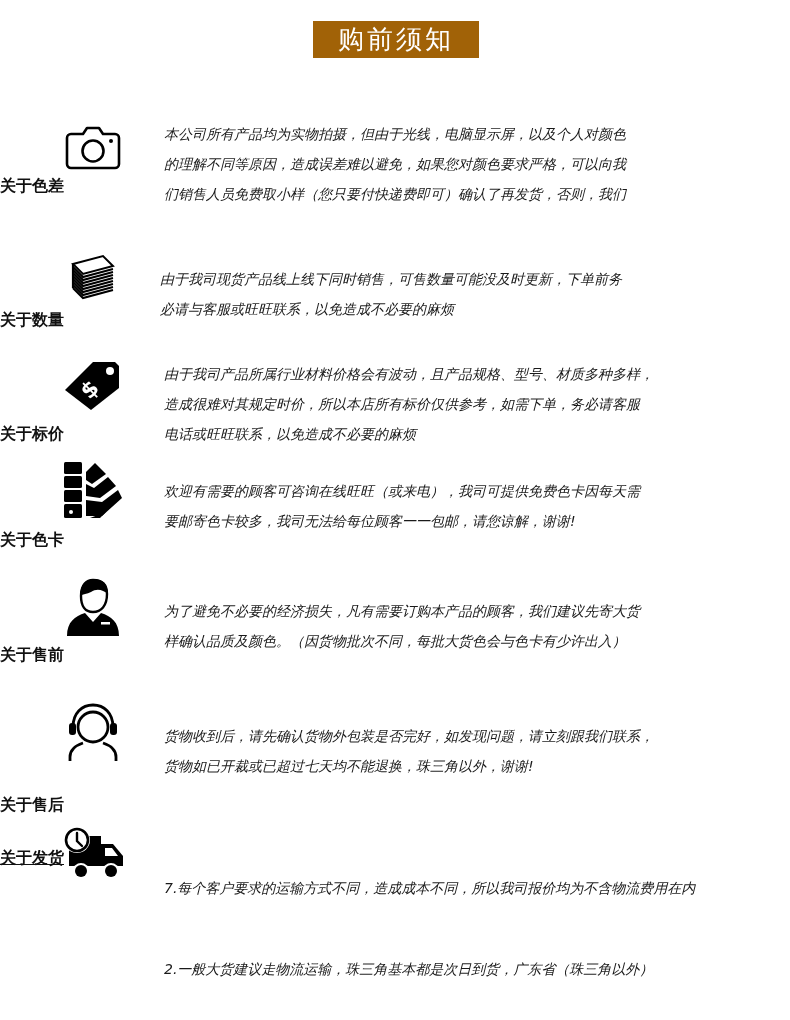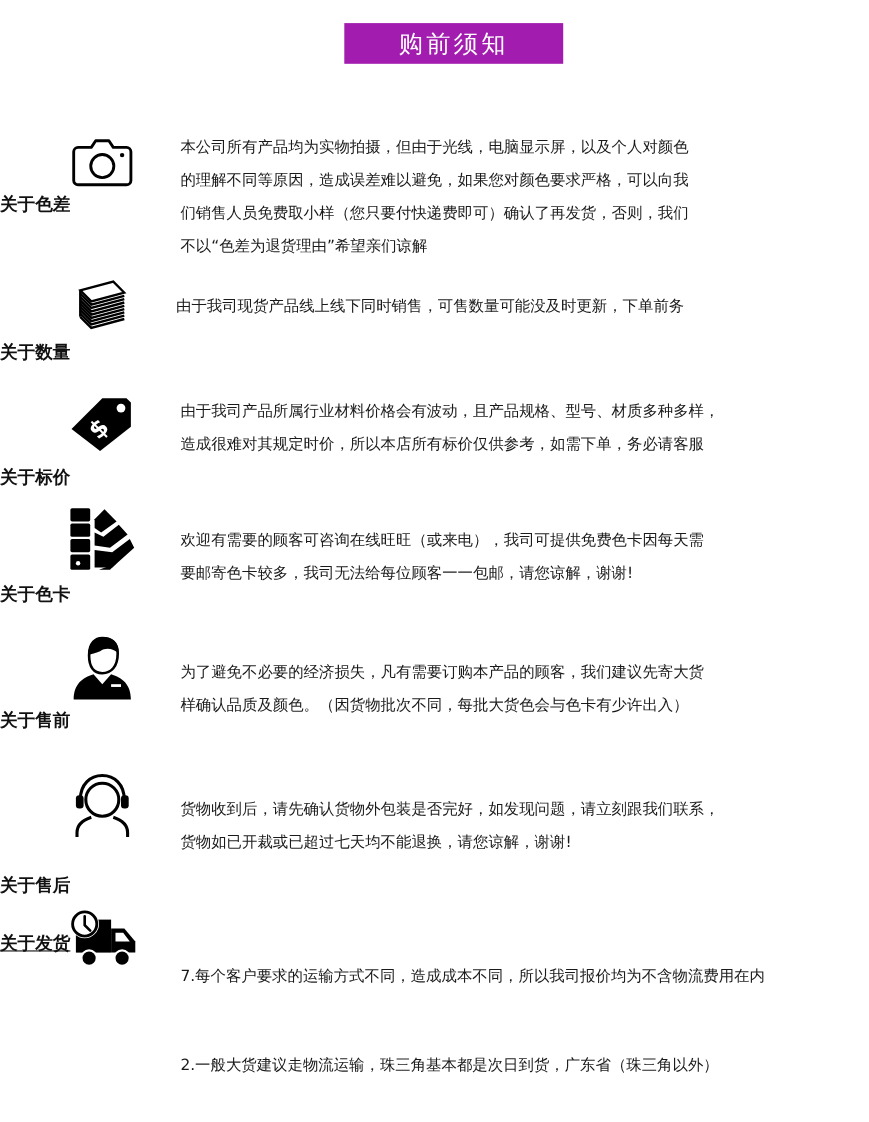--- a/index.html
+++ b/index.html
@@ -1,46 +1,45 @@
 <!DOCTYPE html>
 <html><head>
 <meta charset="utf-8">
 <style>
   html, body { margin: 0; padding: 0; background: #ffffff; }
   body { width: 790px; height: 1020px; position: relative; overflow: hidden;
          font-family: "DejaVu Sans", "Liberation Sans", sans-serif; color: #1a1a1a; }
-  .title-box { position: absolute; left: 313px; top: 21px; width: 199px; height: 37px;
-               background: #a21caf; color: #fff; font-size: 22px; letter-spacing: 3px;
+  .title-box { position: absolute; left: 313px; top: 21px; width: 166px; height: 37px;
+               background: #a16207; color: #fff; font-size: 26px; letter-spacing: 3px;
                display: flex; align-items: center; justify-content: center; }
   .icon { position: absolute; left: 0; width: 186px; display: flex; justify-content: center; }
   .icon svg { display: block; }
   .label { position: absolute; left: 0; width: 186px; text-align: left;
            font-size: 16px; font-weight: bold; color: #111; }
   .text { position: absolute; font-size: 14px; line-height: 30px; color: #1a1a1a; white-space: nowrap; }
-  .text p { margin: 0; }
+  .text p { margin: 0; font-style: italic; }
 </style>
 </head>
 <body>
 
 <div class="title-box">购前须知</div>
 
 <div>
   <div class="icon" style="top:126px;">
     <svg width="56" height="44" viewBox="0 0 56 44">
       <path d="M18 8 L22 2 H34 L38 8 H50 a4 4 0 0 1 4 4 V38 a4 4 0 0 1 -4 4 H6 a4 4 0 0 1 -4 -4 V12 a4 4 0 0 1 4 -4 Z" fill="none" stroke="#000" stroke-width="2.6" stroke-linejoin="round"></path>
       <circle cx="28" cy="25" r="10.5" fill="none" stroke="#000" stroke-width="2.6"></circle>
       <circle cx="46" cy="15" r="2" fill="#000"></circle>
     </svg>
   </div>
   <div class="label" style="top:176px;">关于色差</div>
   <div class="text" style="left:164px; top:119px;">
     <p>本公司所有产品均为实物拍摄，但由于光线，电脑显示屏，以及个人对颜色</p>
     <p>的理解不同等原因，造成误差难以避免，如果您对颜色要求严格，可以向我</p>
     <p>们销售人员免费取小样（您只要付快递费即可）确认了再发货，否则，我们</p>
-    <p>不以“色差为退货理由”希望亲们谅解</p>
   </div>
 </div>
 
 <div>
   <div class="icon" style="top:254px;">
     <svg width="48" height="48" viewBox="0 0 48 48">
       <polygon points="4,10 34,2 44,12 14,20" fill="#fff" stroke="#000" stroke-width="2"></polygon>
       <g stroke="#000" stroke-width="2.2" fill="none">
         <path d="M4 13 L14 23 L44 15"></path>
         <path d="M4 16 L14 26 L44 18"></path>
@@ -50,35 +49,37 @@
         <path d="M4 28 L14 38 L44 30"></path>
         <path d="M4 31 L14 41 L44 33"></path>
         <path d="M4 34 L14 44 L44 36"></path>
         <path d="M4 10 V34"></path>
       </g>
     </svg>
   </div>
   <div class="label" style="top:310px;">关于数量</div>
   <div class="text" style="left:160px; top:264px;">
     <p>由于我司现货产品线上线下同时销售，可售数量可能没及时更新，下单前务</p>
+    <p>必请与客服或旺旺联系，以免造成不必要的麻烦</p>
   </div>
 </div>
 
 <div>
   <div class="icon" style="top:360px;">
     <svg width="60" height="52" viewBox="0 0 60 52">
       <polygon points="2,30 30,2 52,2 56,6 56,28 28,50" fill="#000"></polygon>
       <circle cx="47" cy="11" r="4" fill="#fff"></circle>
       <text x="27" y="37" transform="rotate(-45 27 30)" fill="#fff" font-size="22" font-weight="bold" font-family="DejaVu Sans, sans-serif" text-anchor="middle">$</text>
     </svg>
   </div>
   <div class="label" style="top:424px;">关于标价</div>
   <div class="text" style="left:164px; top:359px;">
     <p>由于我司产品所属行业材料价格会有波动，且产品规格、型号、材质多种多样，</p>
     <p>造成很难对其规定时价，所以本店所有标价仅供参考，如需下单，务必请客服</p>
+    <p>电话或旺旺联系，以免造成不必要的麻烦</p>
   </div>
 </div>
 
 <div>
   <div class="icon" style="top:460px;">
     <svg width="62" height="62" viewBox="0 0 62 62">
       <rect x="2" y="2" width="18" height="12" rx="1.5" fill="#000"></rect>
       <rect x="2" y="16" width="18" height="12" rx="1.5" fill="#000"></rect>
       <rect x="2" y="30" width="18" height="12" rx="1.5" fill="#000"></rect>
       <rect x="2" y="44" width="18" height="14" rx="1.5" fill="#000"></rect>
@@ -119,21 +120,21 @@
       <rect x="4" y="20" width="7" height="12" rx="3" fill="#000"></rect>
       <rect x="45" y="20" width="7" height="12" rx="3" fill="#000"></rect>
       <circle cx="28" cy="24" r="15" fill="none" stroke="#000" stroke-width="2.8"></circle>
       <path d="M5 58 V54 C5 46 12 42 18 40" fill="none" stroke="#000" stroke-width="2.8"></path>
       <path d="M51 58 V54 C51 46 44 42 38 40" fill="none" stroke="#000" stroke-width="2.8"></path>
     </svg>
   </div>
   <div class="label" style="top:771px;margin-top:24px;">关于售后</div>
   <div class="text" style="left:164px; top:721px;">
     <p>货物收到后，请先确认货物外包装是否完好，如发现问题，请立刻跟我们联系，</p>
-    <p>货物如已开裁或已超过七天均不能退换，请您谅解，谢谢!</p>
+    <p>货物如已开裁或已超过七天均不能退换，珠三角以外，谢谢!</p>
   </div>
 </div>
 
 <div>
   <div class="icon" style="top:826px;">
     <svg width="64" height="54" viewBox="0 0 64 54">
       <rect x="8" y="10" width="32" height="30" fill="#000"></rect>
       <path d="M40 18 H52 L62 30 V40 H40 Z" fill="#000"></path>
       <path d="M44 22 H51 L57 30 H44 Z" fill="#fff"></path>
       <circle cx="20" cy="45" r="8" fill="#fff"></circle>

